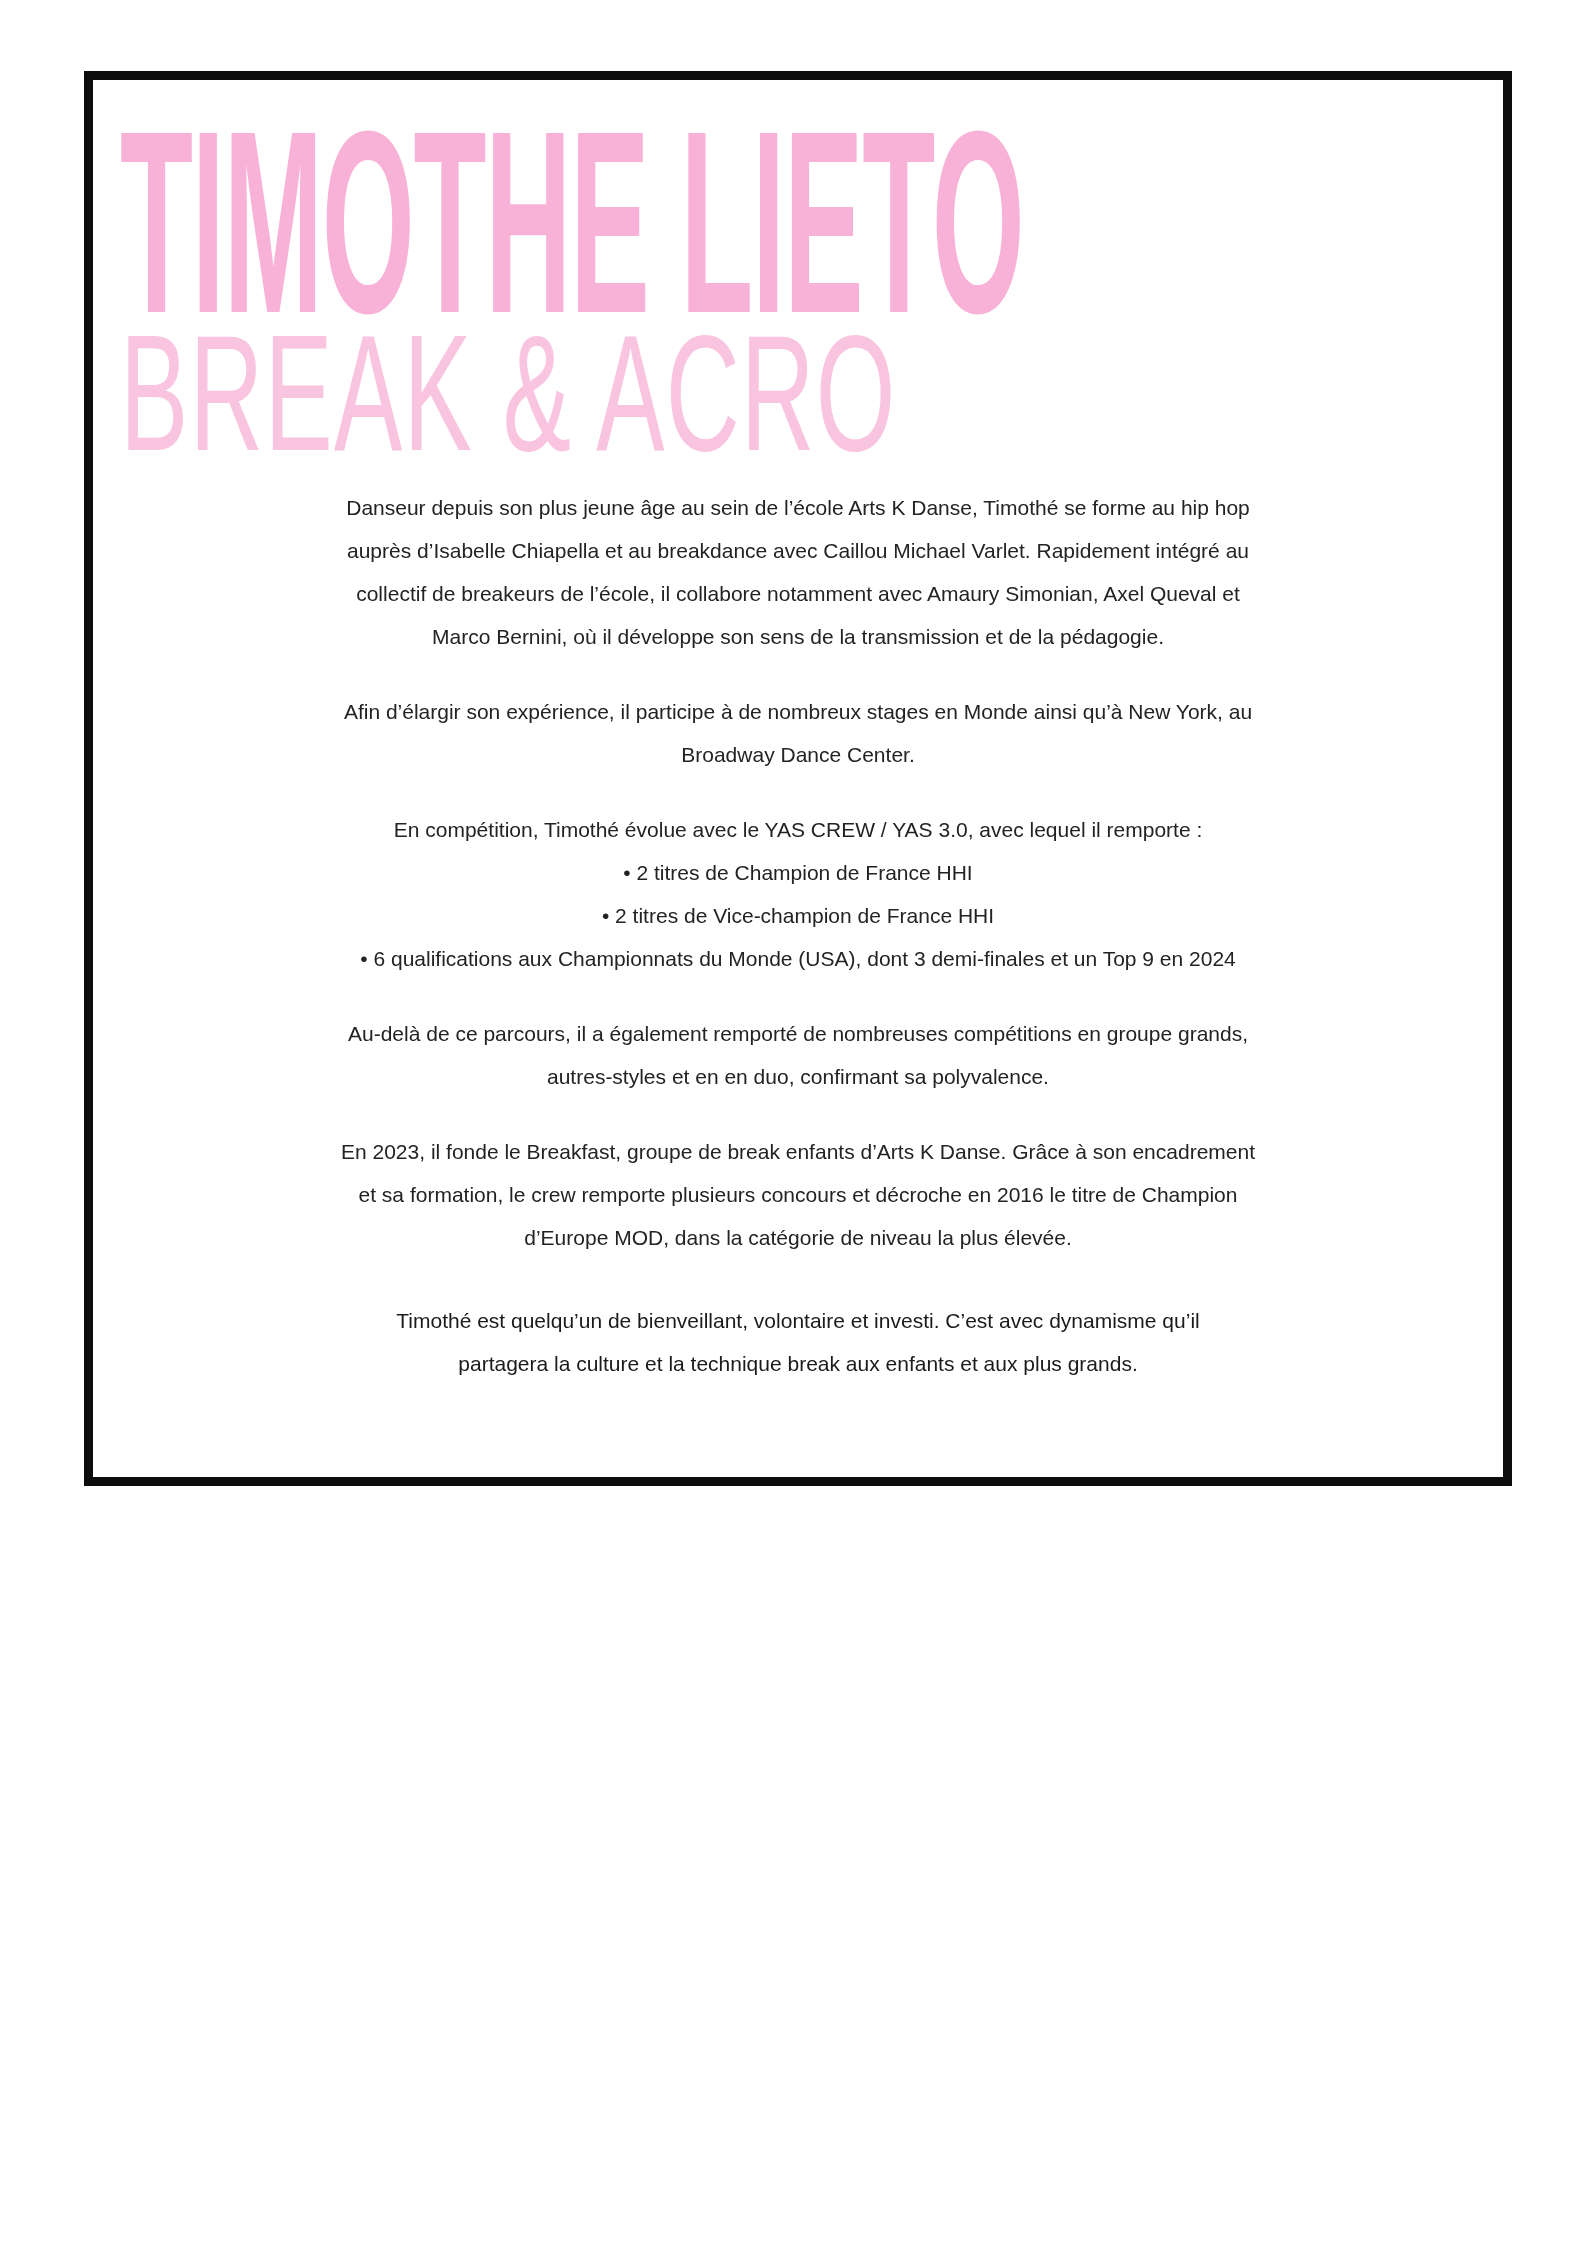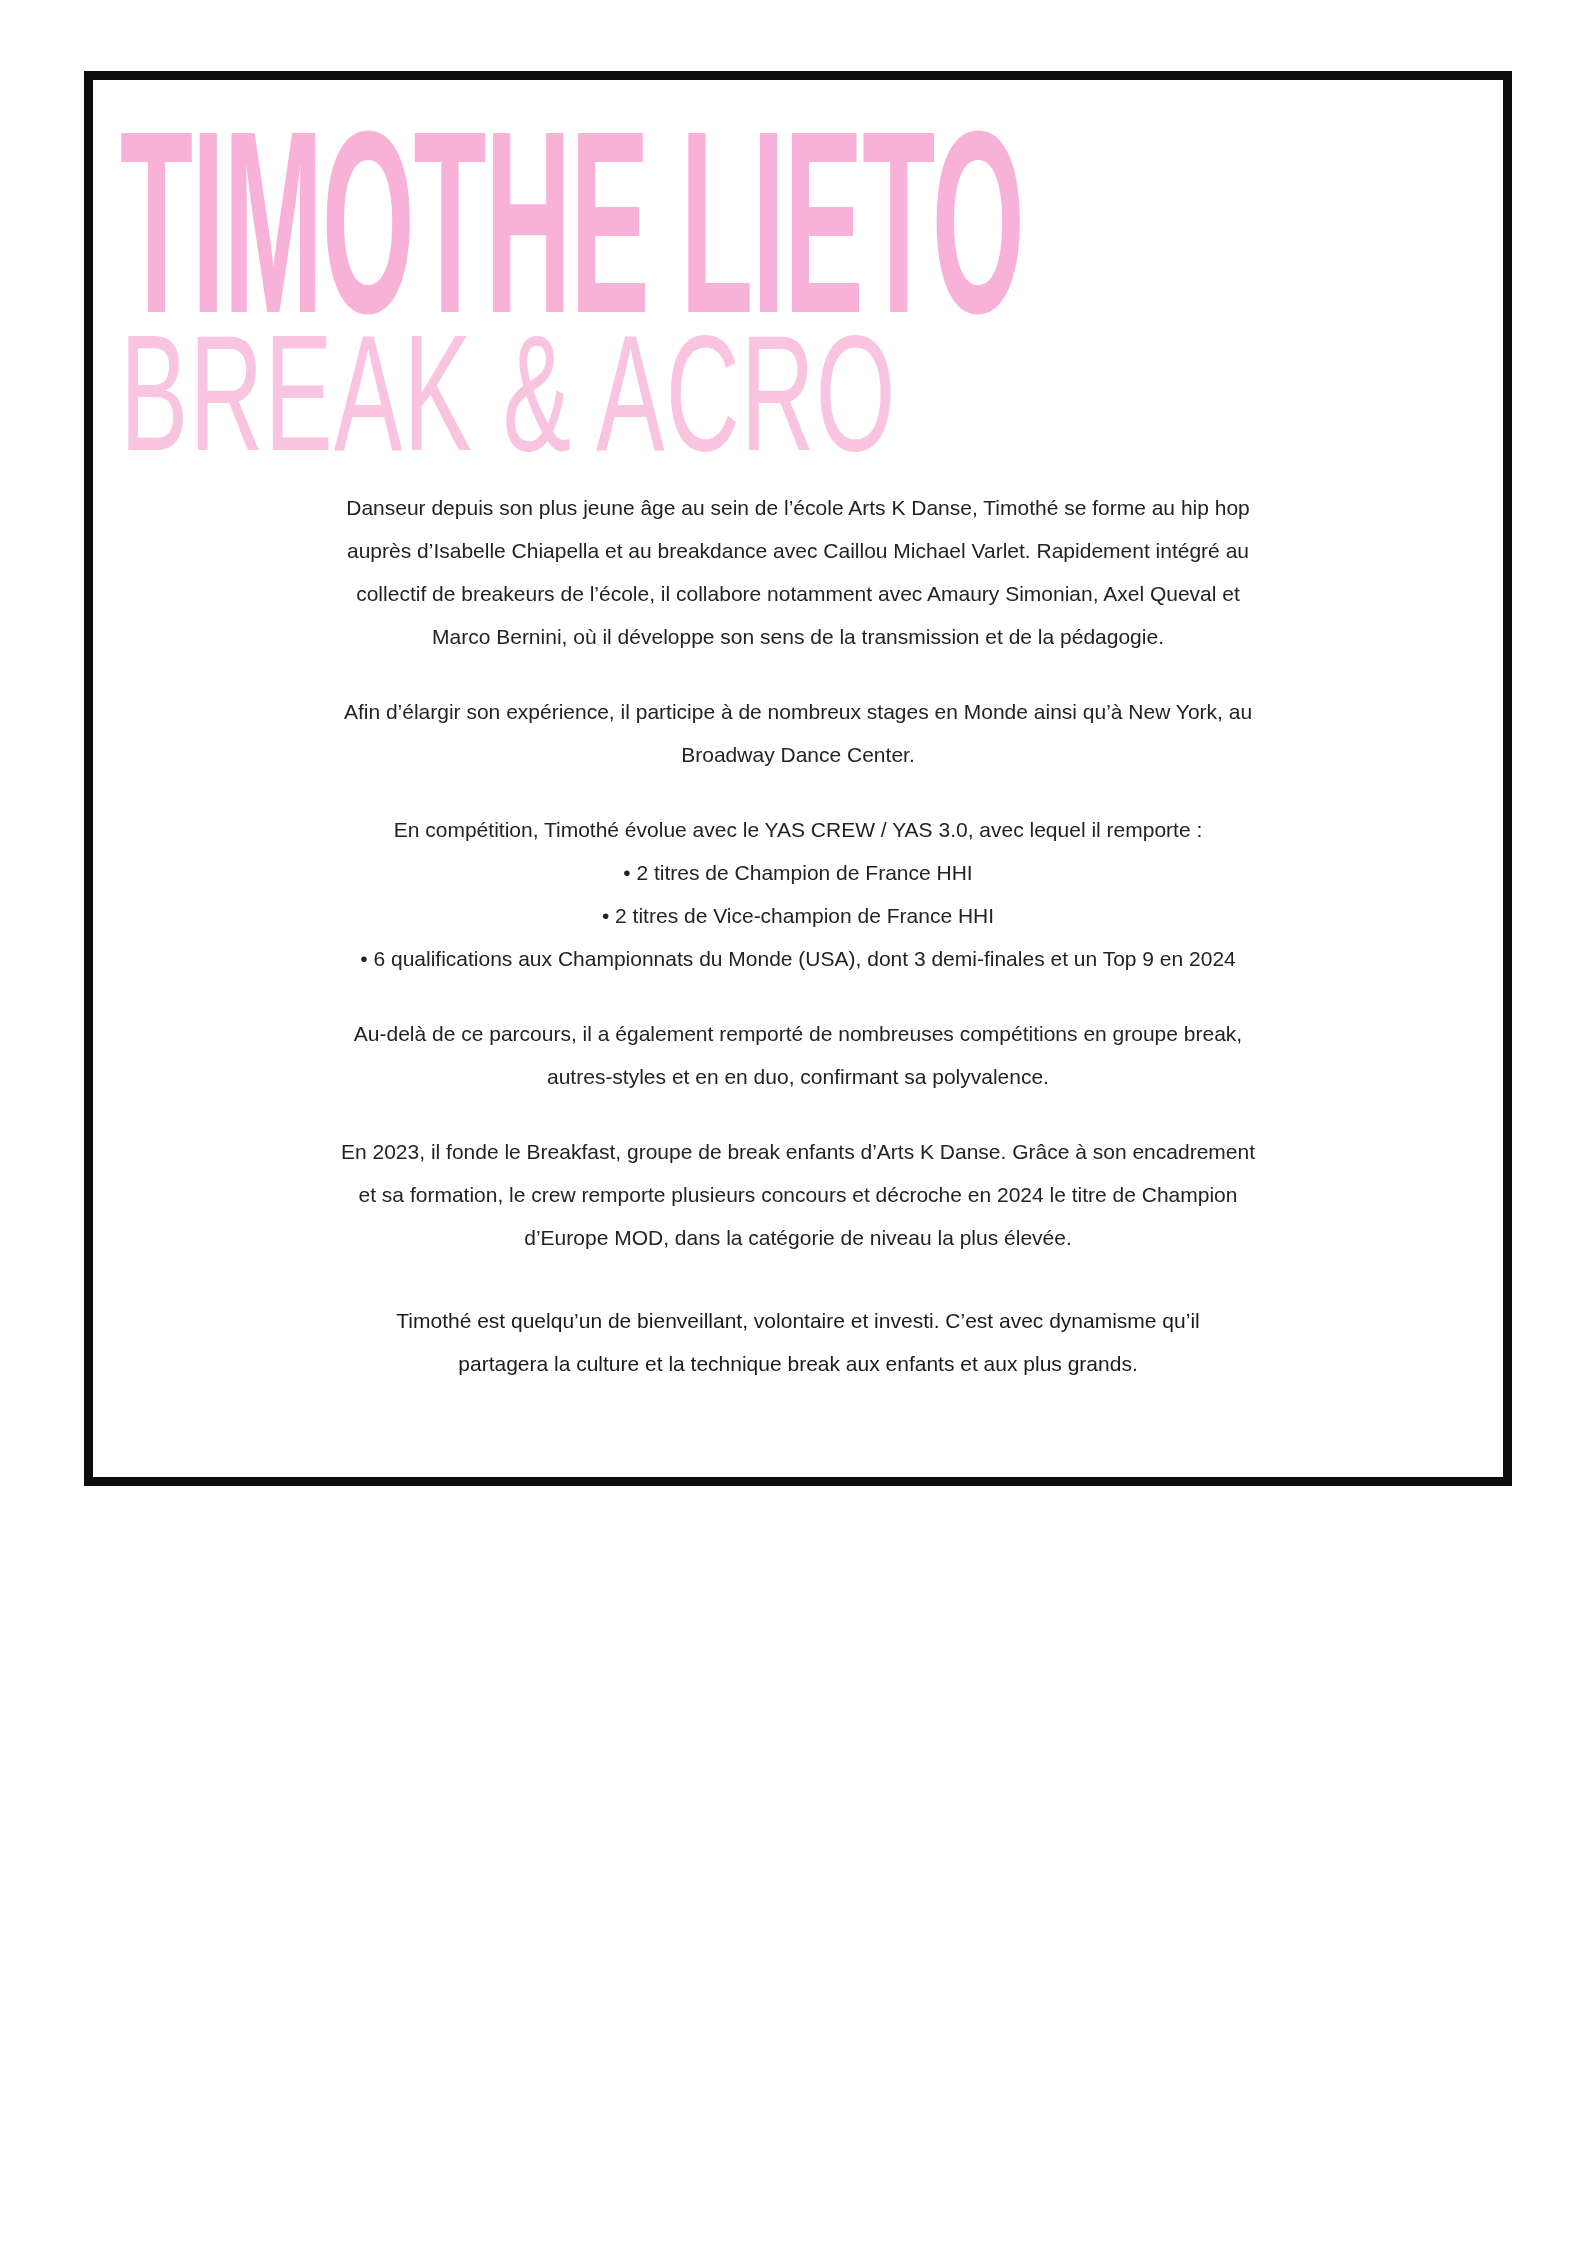--- a/index.html
+++ b/index.html
@@ -85,22 +85,22 @@
       <p class="para">Danseur depuis son plus jeune âge au sein de l’école Arts K Danse, Timothé se forme au hip hop
 auprès d’Isabelle Chiapella et au breakdance avec Caillou Michael Varlet. Rapidement intégré au
 collectif de breakeurs de l’école, il collabore notamment avec Amaury Simonian, Axel Queval et
 Marco Bernini, où il développe son sens de la transmission et de la pédagogie.</p>
       <p class="para">Afin d’élargir son expérience, il participe à de nombreux stages en Monde ainsi qu’à New York, au
 Broadway Dance Center.</p>
       <p class="para">En compétition, Timothé évolue avec le YAS CREW / YAS 3.0, avec lequel il remporte :
 • 2 titres de Champion de France HHI
 • 2 titres de Vice-champion de France HHI
 • 6 qualifications aux Championnats du Monde (USA), dont 3 demi-finales et un Top 9 en 2024</p>
-      <p class="para">Au-delà de ce parcours, il a également remporté de nombreuses compétitions en groupe break,
+      <p class="para">Au-delà de ce parcours, il a également remporté de nombreuses compétitions en groupe grands,
 autres-styles et en en duo, confirmant sa polyvalence.</p>
       <p class="para">En 2023, il fonde le Breakfast, groupe de break enfants d’Arts K Danse. Grâce à son encadrement
-et sa formation, le crew remporte plusieurs concours et décroche en 2024 le titre de Champion
+et sa formation, le crew remporte plusieurs concours et décroche en 2016 le titre de Champion
 d’Europe MOD, dans la catégorie de niveau la plus élevée.</p>
       <p class="para closing">Timothé est quelqu’un de bienveillant, volontaire et investi. C’est avec dynamisme qu’il
 partagera la culture et la technique break aux enfants et aux plus grands.</p>
     </div>
   </div>
 </div>
 
 </body></html>

